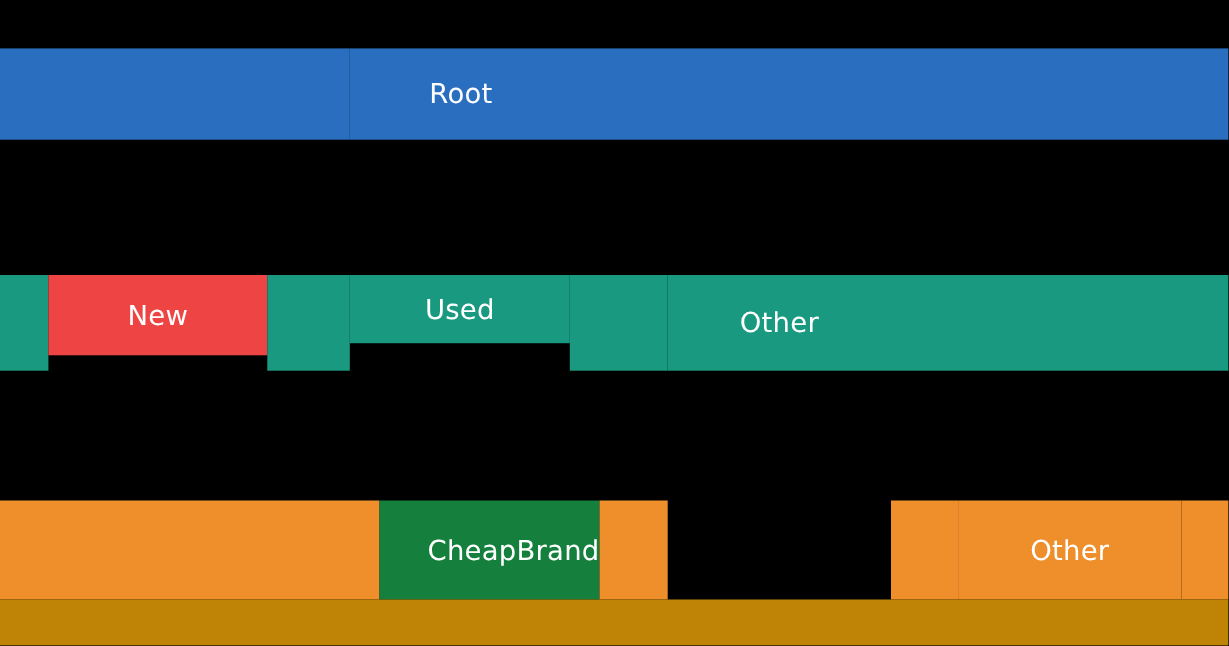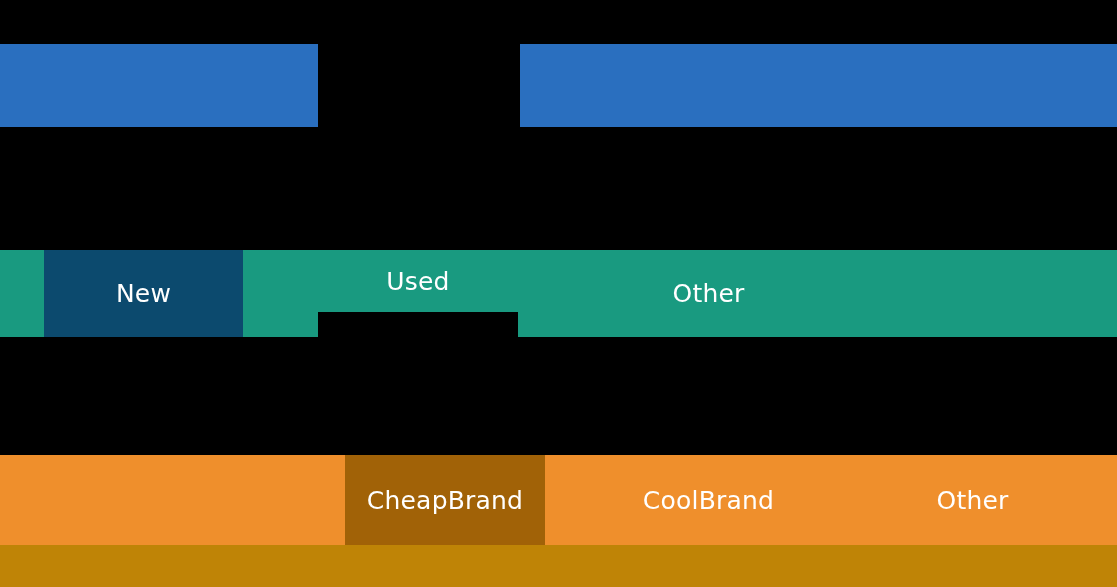--- a/index.html
+++ b/index.html
@@ -50,48 +50,48 @@
   #level-brand { top: 455px; height: 90px; }
   #level-leaf  { top: 545px; height: 42px; }
 </style>
 </head>
 <body>
 
 <div id="stage">
 
   <div class="level lvl-root" id="level-root" style="top: 44px; height: 83px;">
       <div class="seg" style="left: 0px; width: 318px; top: 0px; height: 83px; background: rgb(42, 111, 191);"></div>
+      <div class="seg" style="left: 318px; width: 202px; top: 0px; height: 83px; background: rgb(42, 111, 191);">
+        <span class="seg-label">Root</span>
+      </div>
       <div class="seg" style="left: 520px; width: 597px; top: 0px; height: 83px; background: rgb(42, 111, 191);"></div>
     </div>
 
   <div class="level lvl-cat" id="level-cat" style="top: 250px; height: 87px;">
       <div class="seg" style="left: 0px; width: 44px; top: 0px; height: 87px; background: rgb(25, 154, 128);"></div>
-      <div class="seg" style="left: 44px; width: 199px; top: 0px; height: 87px; background: #0c4a6e;">
+      <div class="seg" style="left: 44px; width: 199px; top: 0px; height: 73px; background: #ef4444;">
         <span class="seg-label">New</span>
       </div>
       <div class="seg" style="left: 243px; width: 75px; top: 0px; height: 87px; background: rgb(25, 154, 128);"></div>
       <div class="seg" style="left: 318px; width: 200px; top: 0px; height: 62px; background: rgb(25, 154, 128);">
         <span class="seg-label">Used</span>
       </div>
       <div class="seg" style="left: 518px; width: 89px; top: 0px; height: 87px; background: rgb(25, 154, 128);"></div>
       <div class="seg" style="left: 607px; width: 203px; top: 0px; height: 87px; background: rgb(25, 154, 128);">
         <span class="seg-label">Other</span>
       </div>
       <div class="seg" style="left: 810px; width: 307px; top: 0px; height: 87px; background: rgb(25, 154, 128);"></div>
     </div>
 
   <div class="level lvl-brand" id="level-brand" style="top: 455px; height: 90px;">
       <div class="seg" style="left: 0px; width: 345px; top: 0px; height: 90px; background: rgb(239, 143, 44);"></div>
-      <div class="seg" style="left: 345px; width: 200px; top: 0px; height: 90px; background: #a16207;">
+      <div class="seg" style="left: 345px; width: 200px; top: 0px; height: 90px; background: #15803d; justify-content: flex-end;">
         <span class="seg-label">CheapBrand</span>
       </div>
       <div class="seg" style="left: 545px; width: 62px; top: 0px; height: 90px; background: rgb(239, 143, 44);"></div>
-      <div class="seg" style="left: 607px; width: 203px; top: 0px; height: 90px; background: rgb(239, 143, 44);">
-        <span class="seg-label">CoolBrand</span>
-      </div>
       <div class="seg" style="left: 810px; width: 61px; top: 0px; height: 90px; background: rgb(239, 143, 44);"></div>
       <div class="seg" style="left: 871px; width: 203px; top: 0px; height: 90px; background: rgb(239, 143, 44);">
         <span class="seg-label">Other</span>
       </div>
       <div class="seg" style="left: 1074px; width: 43px; top: 0px; height: 90px; background: rgb(239, 143, 44);"></div>
     </div>
 
   <div class="level lvl-leaf" id="level-leaf" style="top: 545px; height: 42px;">
       <div class="seg" style="left: 0px; width: 1117px; top: 0px; height: 42px; background: rgb(191, 132, 6);"></div>
     </div>

